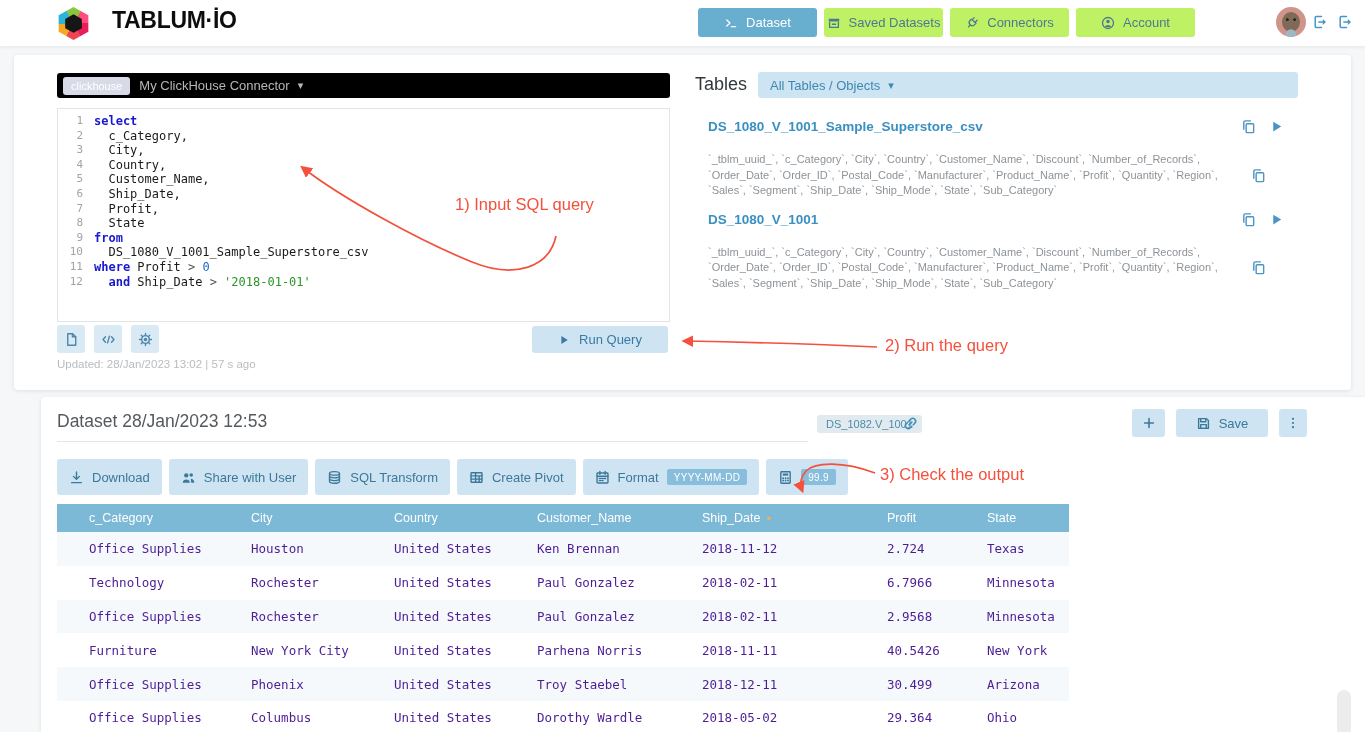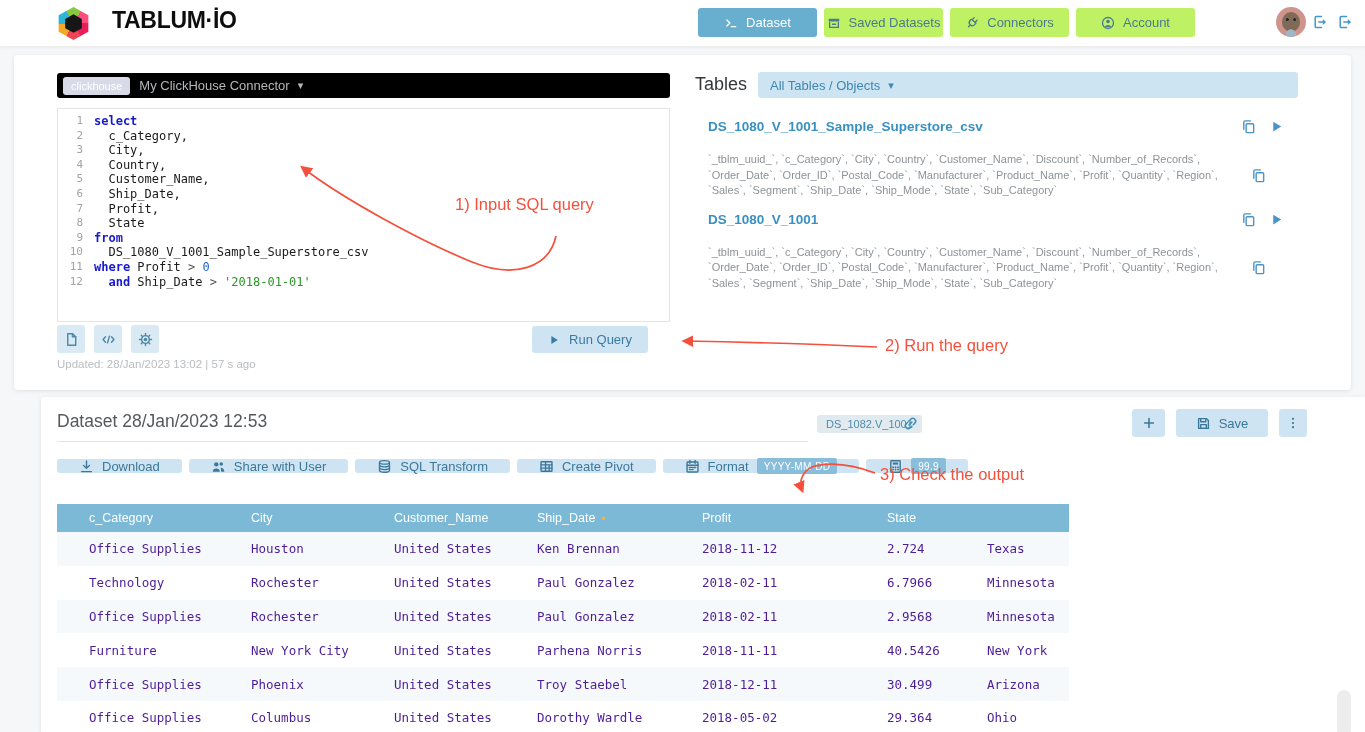--- a/index.html
+++ b/index.html
@@ -53,21 +53,21 @@
   .sql-num { width:36px; text-align:right; padding-right:11px; color:#9fa4a9; font-size:11px; }
   .sql-code { white-space:pre; color:#1a1a1a; }
   .tk-kw { color:#1818cf; font-weight:bold; }
   .tk-str { color:#2a9426; }
   .tk-num { color:#1b66cc; }
   .tk-op { color:#555; }
 
   #editor-actions { position:absolute; left:43px; top:270px; display:flex; gap:9px; }
   .icon-btn { width:28px; height:28px; background:#d9eaf5; border-radius:3px; color:#4d87ab;
               display:flex; align-items:center; justify-content:center; font-size:15px; cursor:pointer; }
-  #run-query-btn { position:absolute; left:518px; top:271px; width:116px; height:27px; background:#cfe4f2;
+  #run-query-btn { position:absolute; left:518px; top:271px; width:136px; height:27px; background:#cfe4f2;
               border-radius:3px; color:#3a7aa3; font-size:13px; display:flex; align-items:center;
               justify-content:center; gap:9px; cursor:pointer; }
   #run-query-btn .ic { font-size:12px; }
   #updated-text { position:absolute; left:43px; top:303px; font-size:11.5px; color:#b9bcbf; }
 
   
   #tables-title { position:absolute; left:681px; top:19px; font-size:18px; color:#33383c; }
   #tables-filter { position:absolute; left:744px; top:17px; width:540px; height:26px; background:#cde5f3;
                    border-radius:3px; color:#3f87b0; font-size:13px; display:flex; align-items:center;
                    padding-left:12px; gap:8px; cursor:pointer; }
@@ -93,21 +93,21 @@
   #dataset-badge { position:absolute; left:776px; top:18px; background:#e1eaef; color:#4e8cab;
                    font-size:11px; padding:3px 9px; border-radius:3px; }
   #dataset-link { position:absolute; left:861px; top:18px; color:#4090ba; font-size:17px; cursor:pointer; }
   .blue-btn { background:#cfe4f2; color:#3c7899; border-radius:3px; display:flex; align-items:center;
               justify-content:center; gap:8px; font-size:13px; cursor:pointer; }
   #add-btn   { position:absolute; left:1091px; top:12px; width:33px; height:28px; font-size:14px; }
   #save-btn  { position:absolute; left:1135px; top:12px; width:92px; height:28px; }
   #save-btn .ic { font-size:15px; }
   #kebab-btn { position:absolute; left:1238px; top:12px; width:28px; height:28px; font-size:14px; }
   #dataset-toolbar { position:absolute; left:16px; top:62px; display:flex; gap:7px; }
-  .tb-btn { height:14px; padding:0 22px; }
+  .tb-btn { height:36px; padding:0 12px; }
   .tb-btn .ic { font-size:15px; }
   .tb-badge { background:#88bedb; color:#fff; font-size:10px; padding:2.5px 7px; border-radius:2px; letter-spacing:.3px; }
 
   
   #data-table { position:absolute; left:16px; top:107px; width:1012px; }
   .thead, .tr { display:grid; grid-template-columns:162px 143px 143px 165px 185px 100px 114px;padding-left:20px; }
   .thead { background:#7cb9d7; height:28px; }
   .th { color:#fff; font-size:12.5px; display:flex; align-items:center; padding-left:12px; cursor:pointer; }
   .sort-dot { color:#f5b04e; margin-left:6px; font-size:13px; }
   .tr { height:33.8px; }
@@ -451,20 +451,23 @@
     </div>
   <div id="data-table">
       <div class="thead">
         <div class="th">
           <span>c_Category</span>
         </div>
         <div class="th">
           <span>City</span>
         </div>
         <div class="th">
+          <span>Country</span>
+        </div>
+        <div class="th">
           <span>Customer_Name</span>
         </div>
         <div class="th">
           <span>Ship_Date</span>
           <span class="sort-dot">•</span>
         </div>
         <div class="th">
           <span>Profit</span>
         </div>
         <div class="th">

